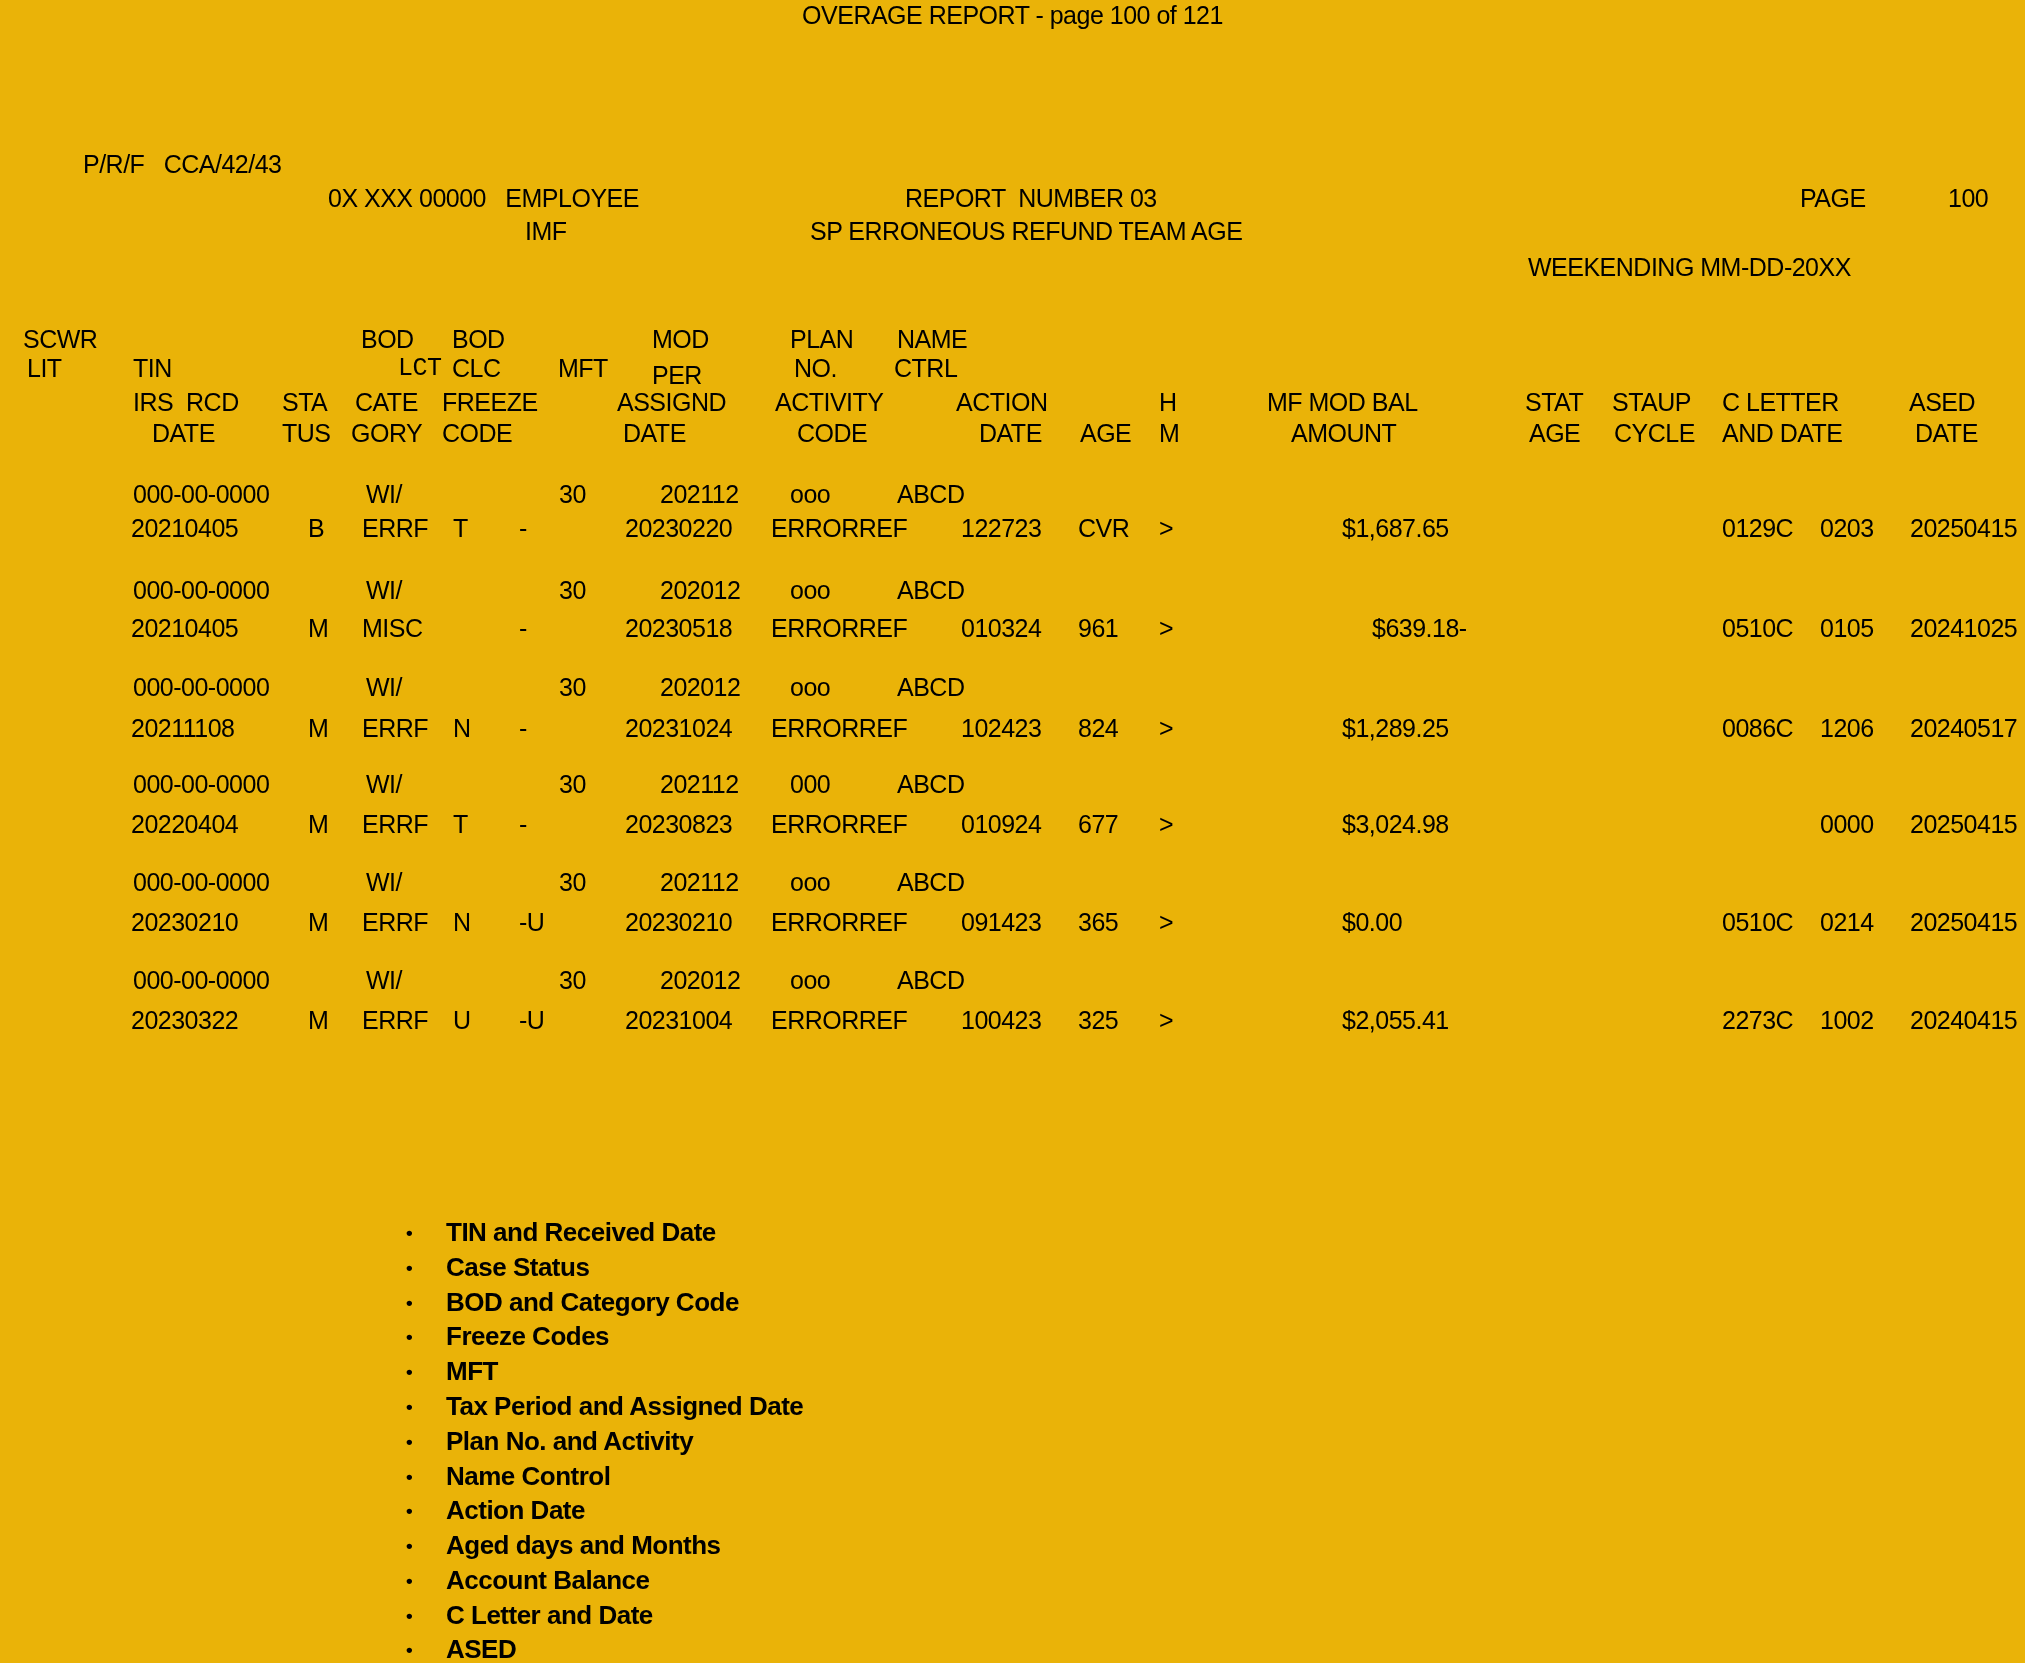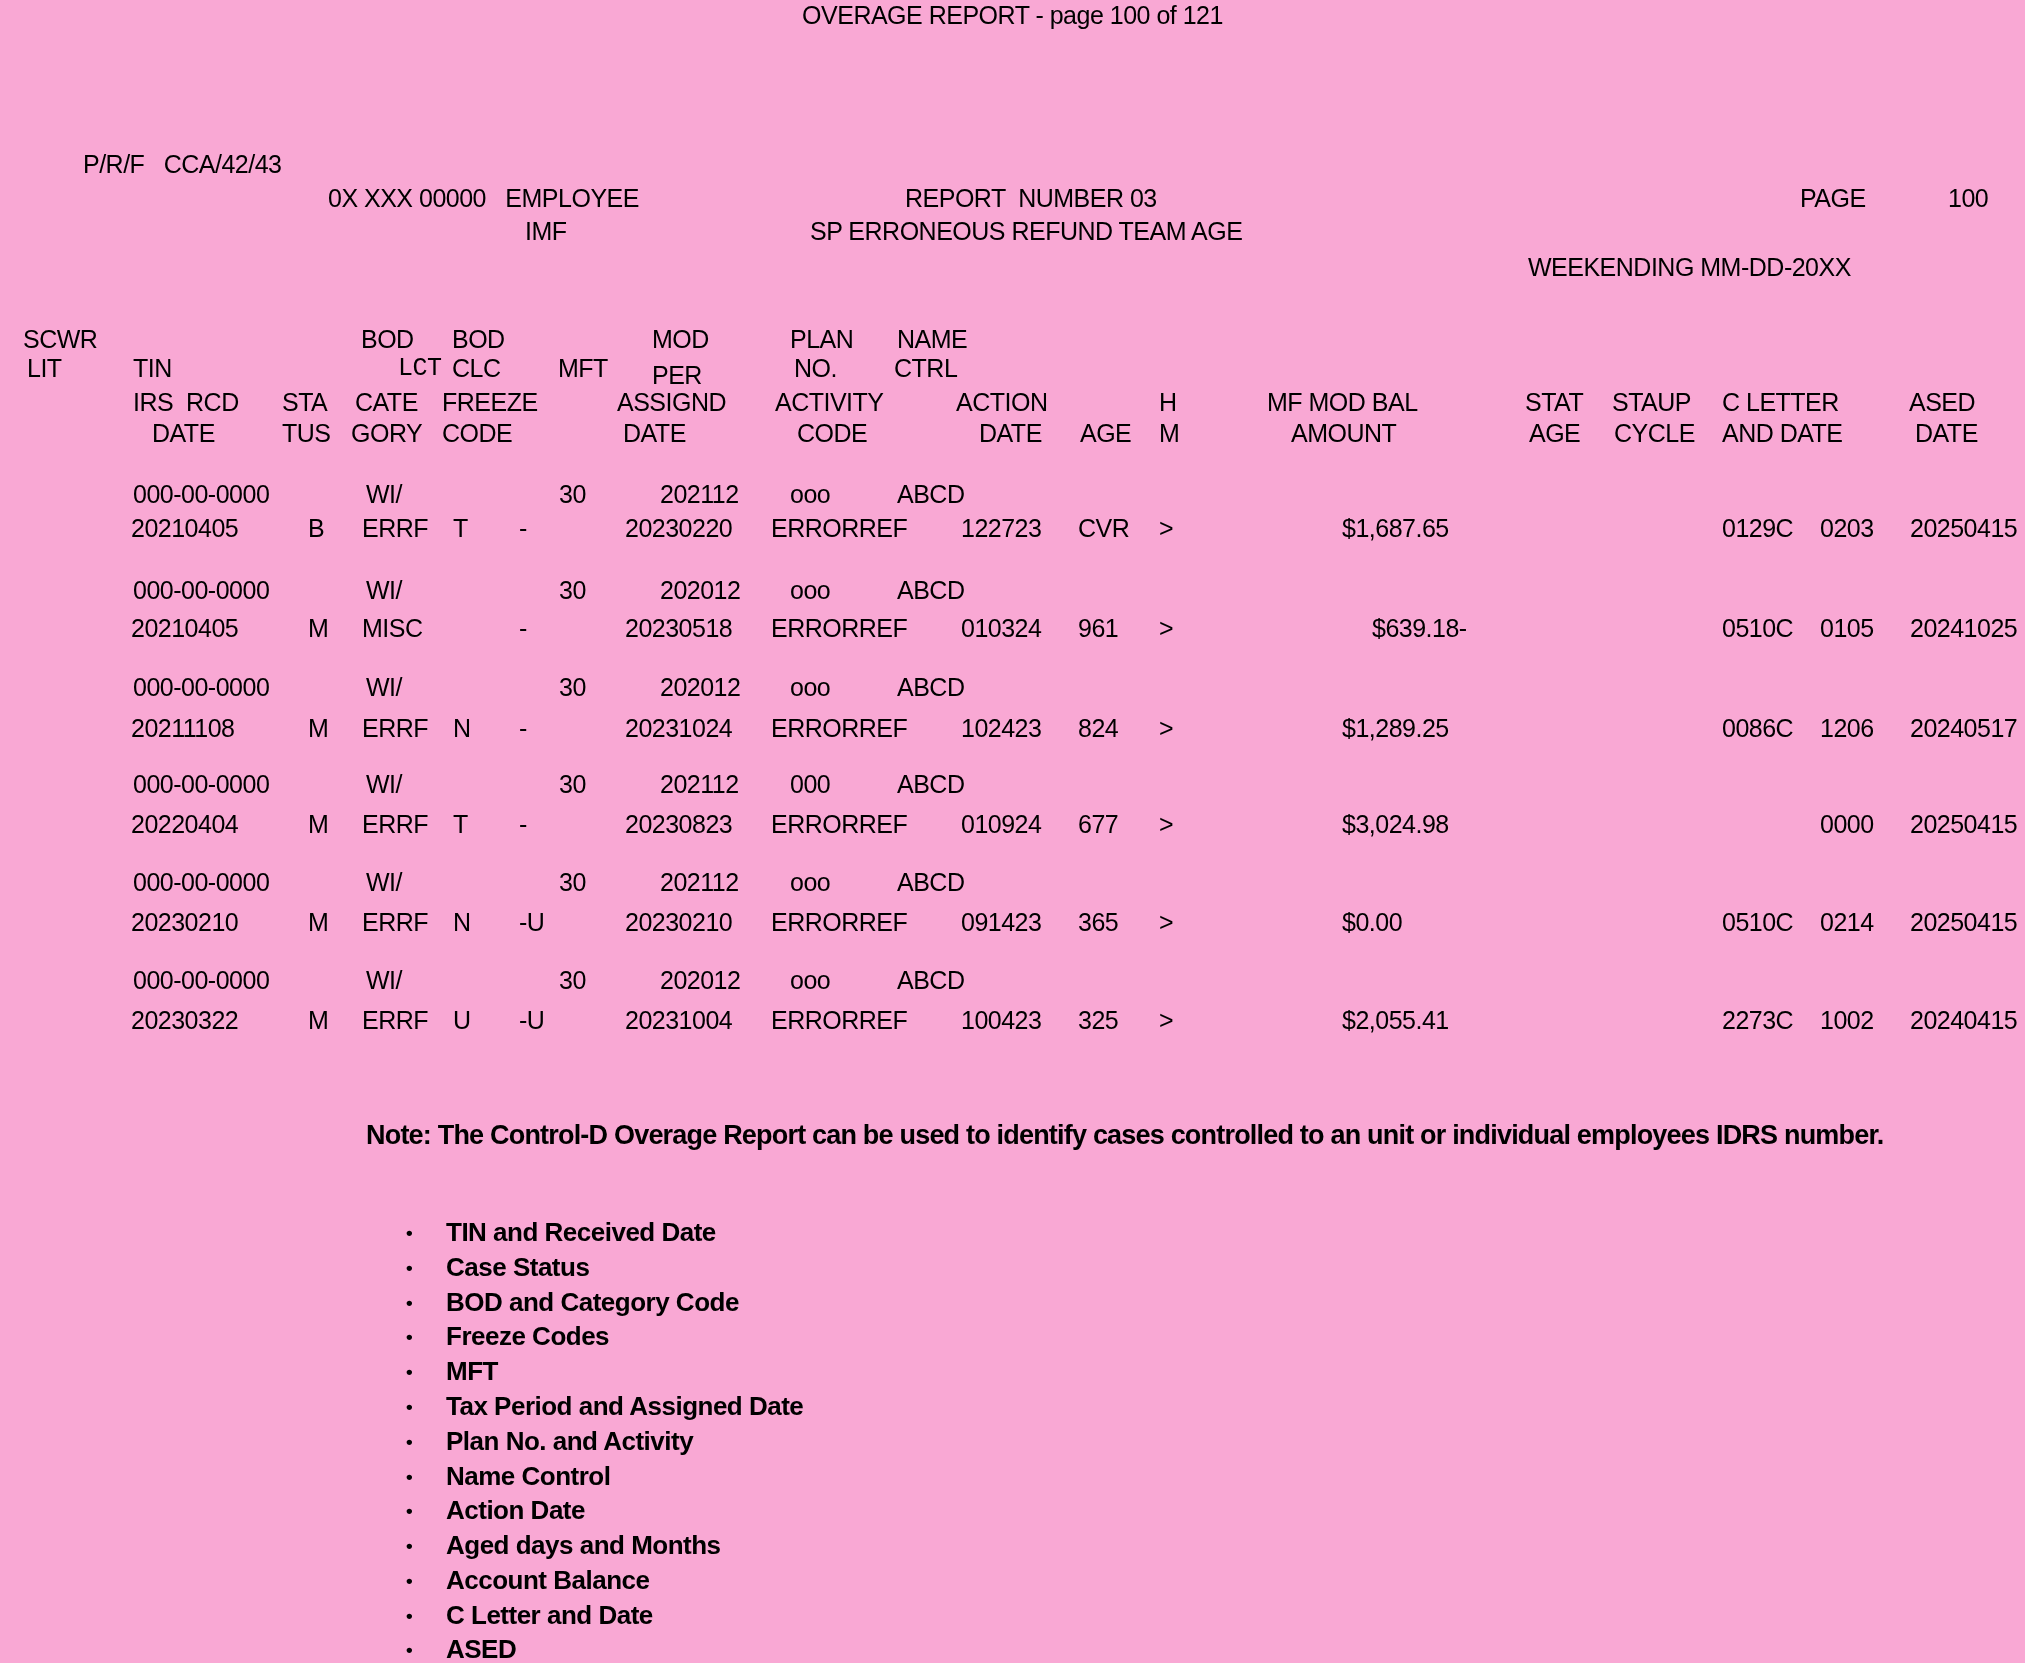--- a/index.html
+++ b/index.html
@@ -1,19 +1,19 @@
 <!DOCTYPE html>
 <html><head>
 <meta charset="utf-8">
 <style>
   html,body{margin:0;padding:0;background:#ddd;}
   .page{
     position:relative;
     width:2025px;height:1663px;
-    background:#f9a8d4;
+    background:#eab308;
     overflow:hidden;
     font-family:"Liberation Sans", sans-serif;
     color:#000;
   }
   .t{
     position:absolute;
     white-space:pre;
     font-size:25px;
     line-height:1;
     letter-spacing:-0.5px;
@@ -48,21 +48,20 @@
 
   <span class="t" style="left:83px;top:152px">P/R/F   CCA/42/43</span>
   <span class="t" style="left:328px;top:186px">0X XXX 00000   EMPLOYEE</span>
   <span class="t" style="left:905px;top:186px">REPORT  NUMBER 03</span>
   <span class="t" style="left:1800px;top:186px">PAGE</span>
   <span class="t" style="left:1948px;top:186px">100</span>
   <span class="t" style="left:525px;top:219px">IMF</span>
   <span class="t" style="left:810px;top:219px">SP ERRONEOUS REFUND TEAM AGE</span>
   <span class="t" style="left:1528px;top:255px">WEEKENDING MM-DD-20XX</span>
 
-  <span class="note-text" style="left:366px;top:1122px">Note: The Control-D Overage Report can be used to identify cases controlled to an unit or individual employees IDRS number.</span>
 
 <span class="t" style="left: 23px; top: 327px;">SCWR</span>
     <span class="t" style="left: 361px; top: 327px;">BOD</span>
     <span class="t" style="left: 452px; top: 327px;">BOD</span>
     <span class="t" style="left: 652px; top: 327px;">MOD</span>
     <span class="t" style="left: 790px; top: 327px;">PLAN</span>
     <span class="t" style="left: 897px; top: 327px;">NAME</span>
     <span class="t" style="left: 27px; top: 356px;">LIT</span>
     <span class="t" style="left: 133px; top: 356px;">TIN</span>
     <span class="t" style="left: 398px; top: 356px; font-family: Liberation Mono, monospace;">LCT</span>

